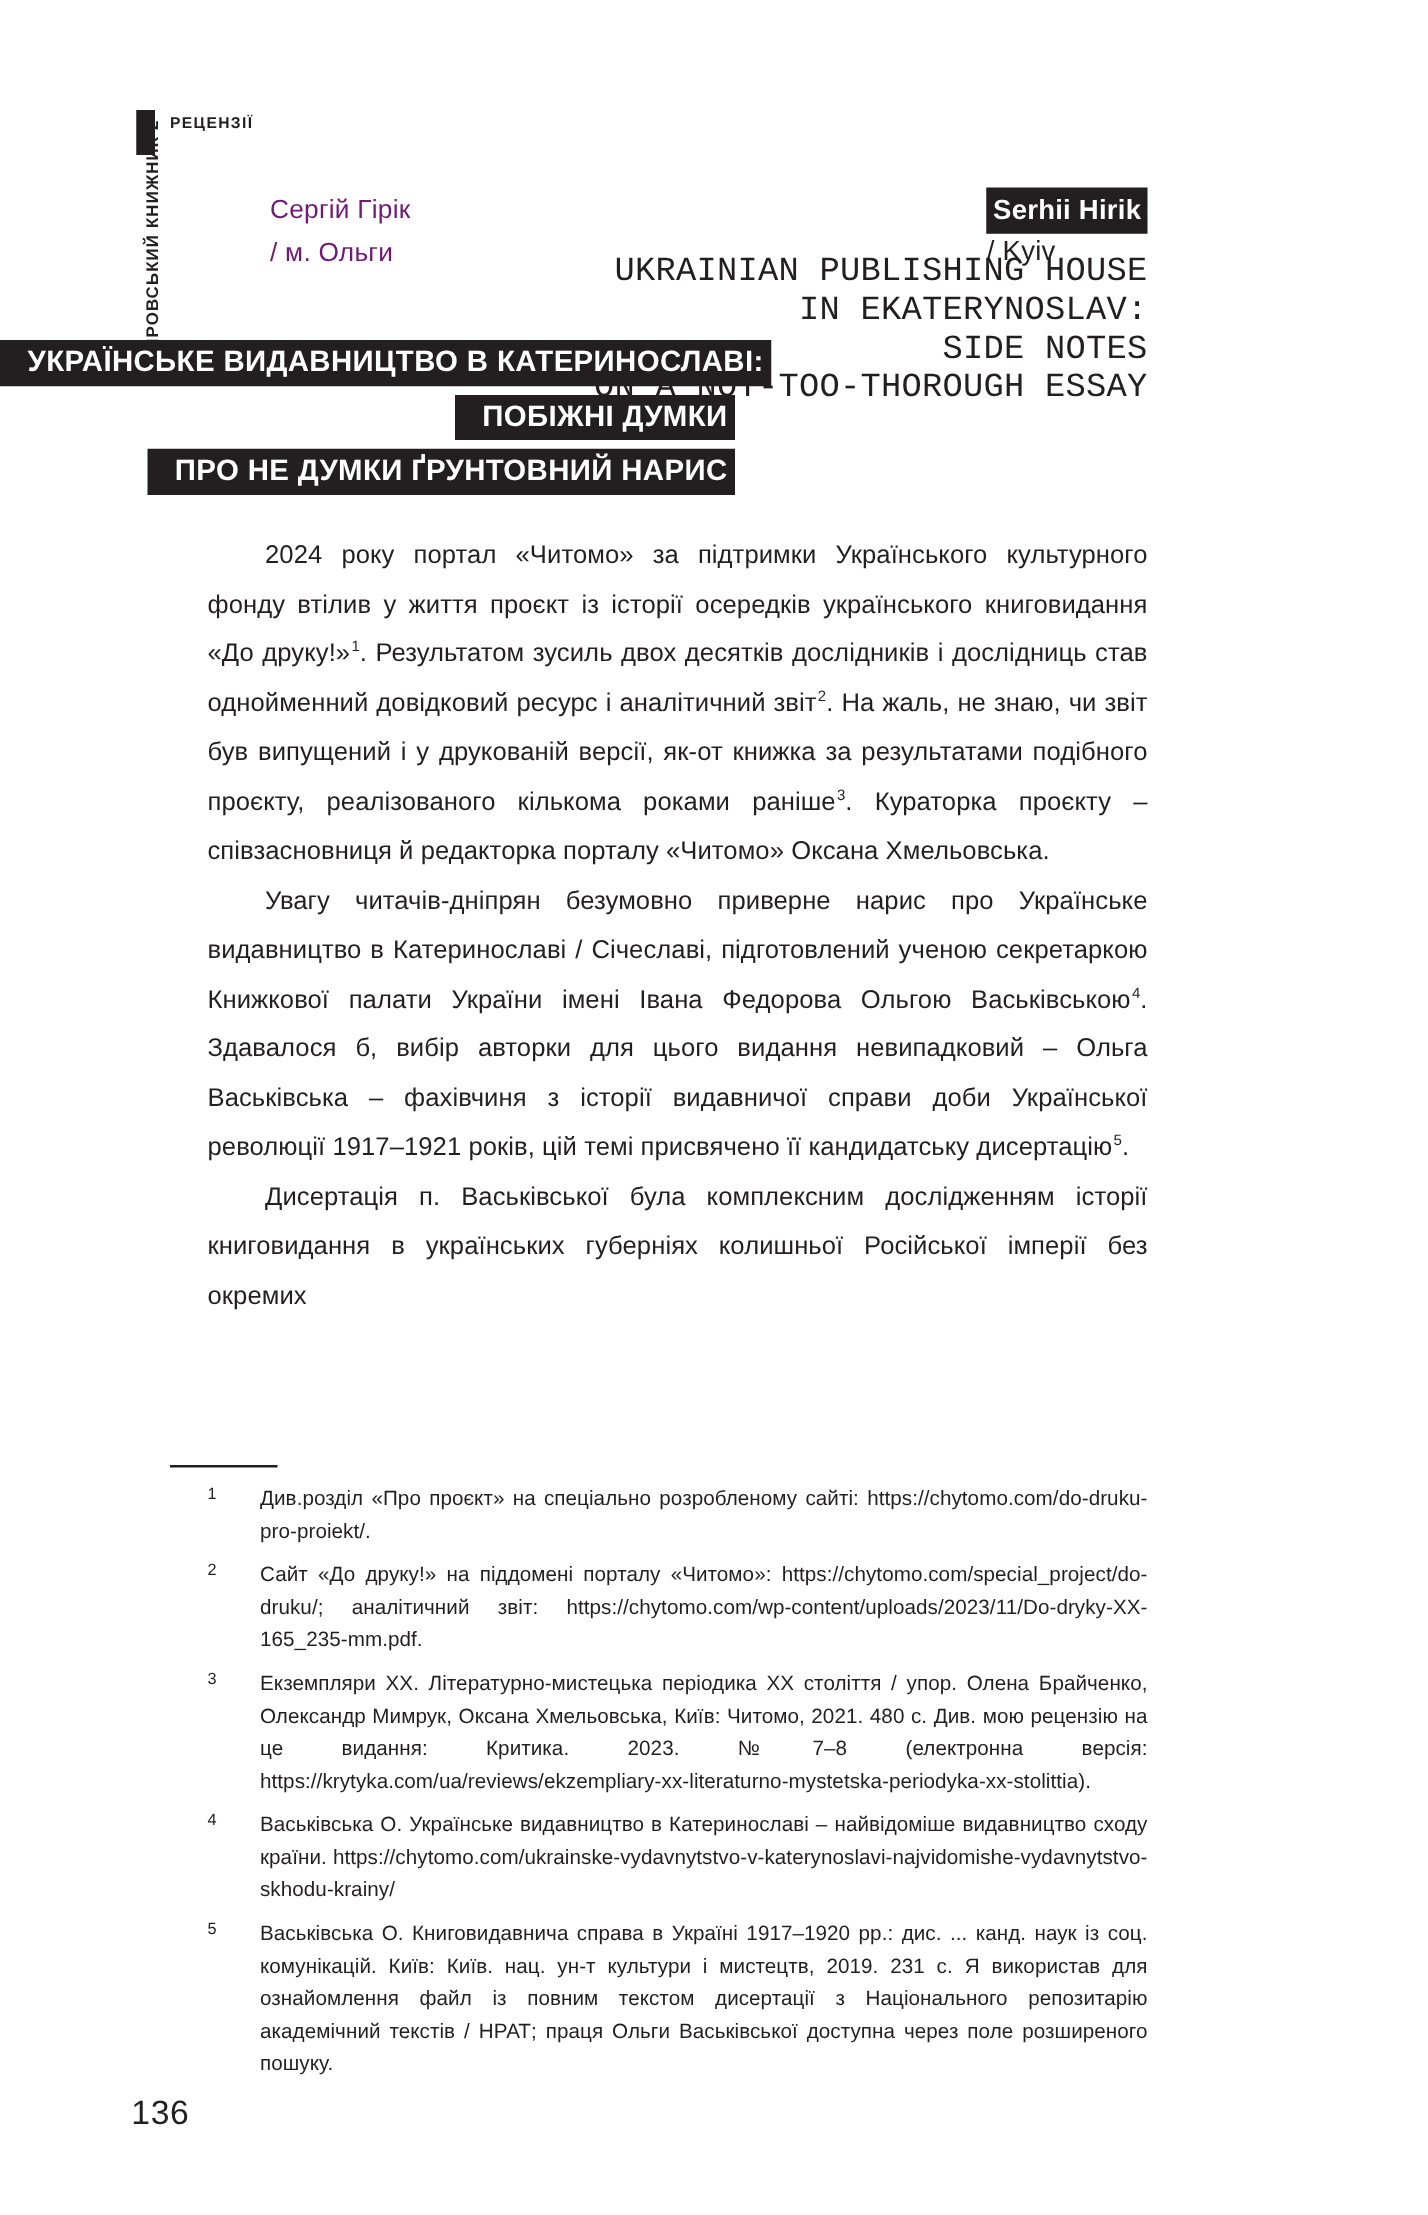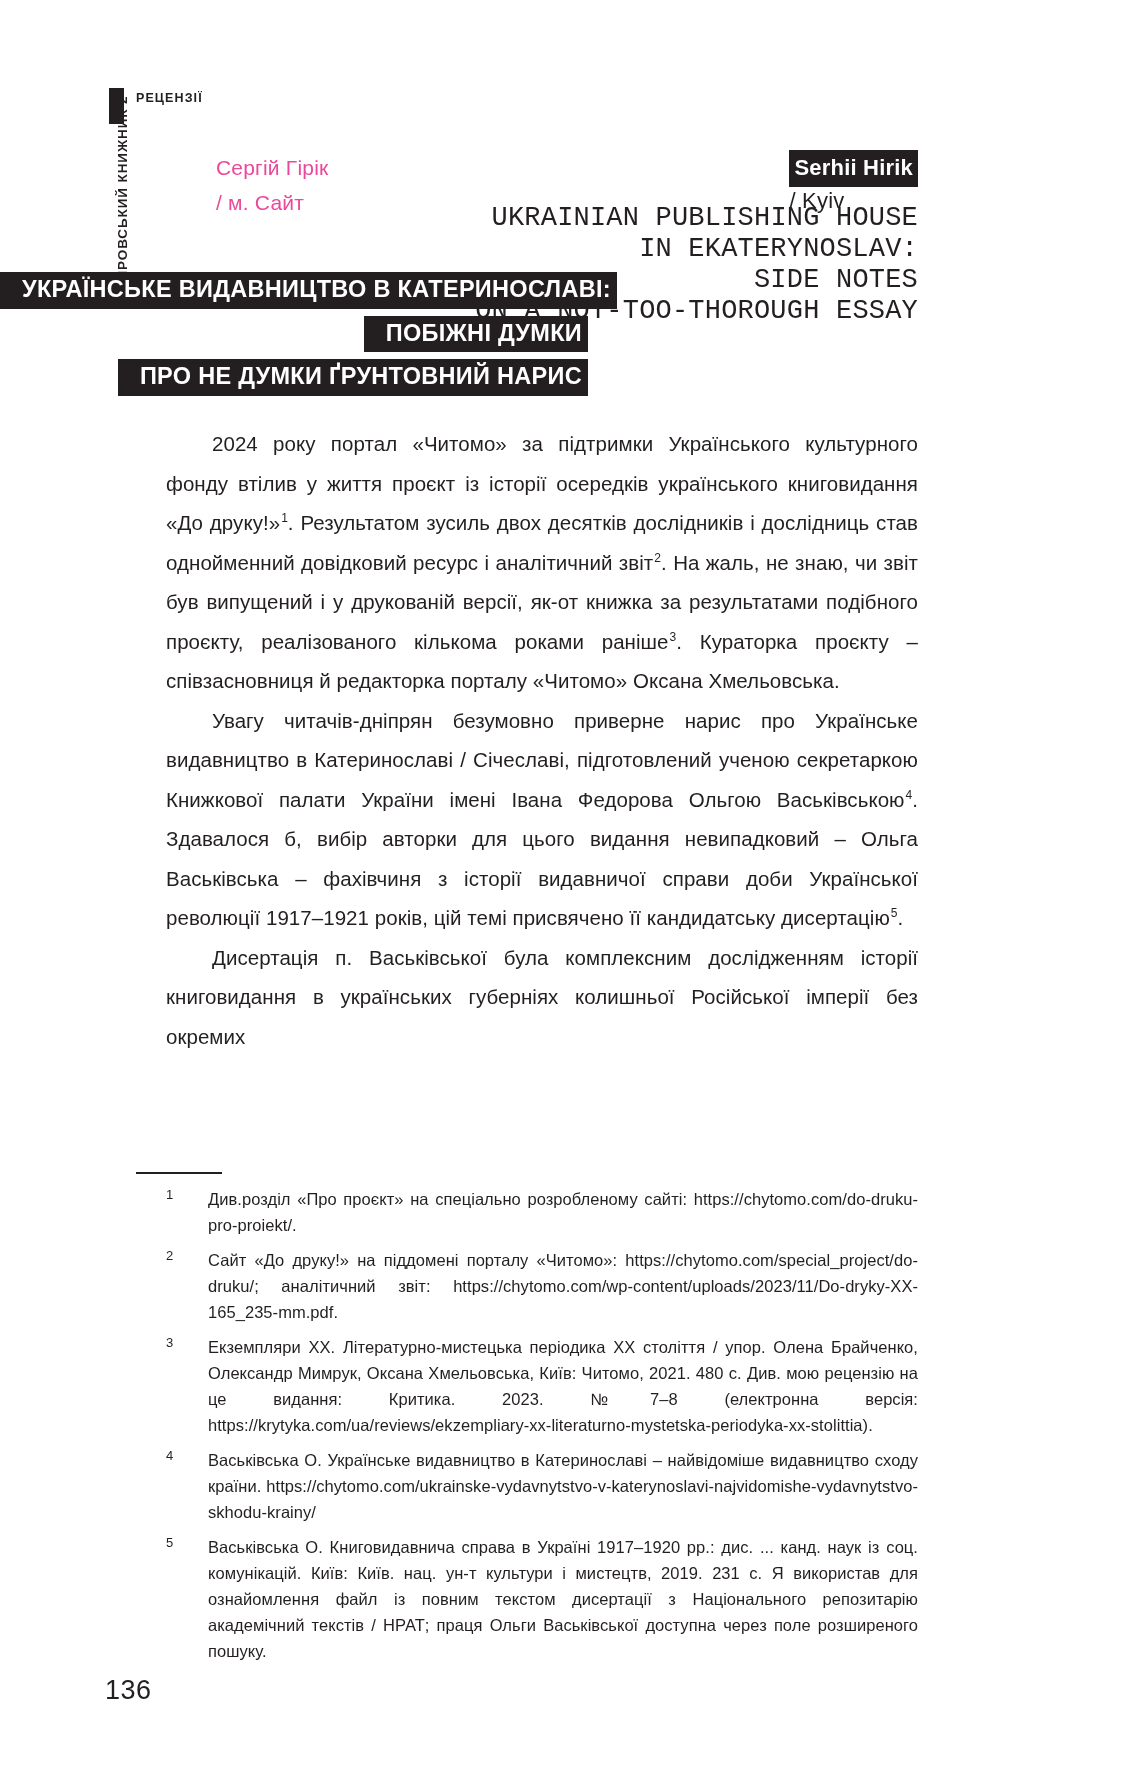--- a/index.html
+++ b/index.html
@@ -62,21 +62,21 @@
   }
 
   
   .byline-ua {
     position: absolute;
     left: 216px;
     top: 150px;
     font-size: 21px;
     line-height: 35px;
     font-weight: 300;
-    color: #ec4899;
+    color: #701a75;
     letter-spacing: 0.2px;
   }
   .byline-en {
     position: absolute;
     right: 224px;
     top: 150px;
     text-align: left;
     font-size: 22px;
     line-height: 33px;
     color: #231f20;
@@ -220,21 +220,21 @@
 
   <div class="vertical-head">
     <div class="vblock"></div>
     <div class="vtext">ДНІПРОВСЬКИЙ КНИЖНИК  2</div>
   </div>
 
   <div class="kicker">РЕЦЕНЗІЇ</div>
 
   <div class="byline-ua">
     <div>Сергій Гірік</div>
-    <div>/ м. Сайт</div>
+    <div>/ м. Ольги</div>
   </div>
 
   <div class="byline-en">
     <span class="name">Serhii Hirik</span>
     <span class="city">/ Kyiv</span>
   </div>
 
   <div class="title-en">
     <div>UKRAINIAN PUBLISHING HOUSE</div>
     <div>IN EKATERYNOSLAV:</div>

